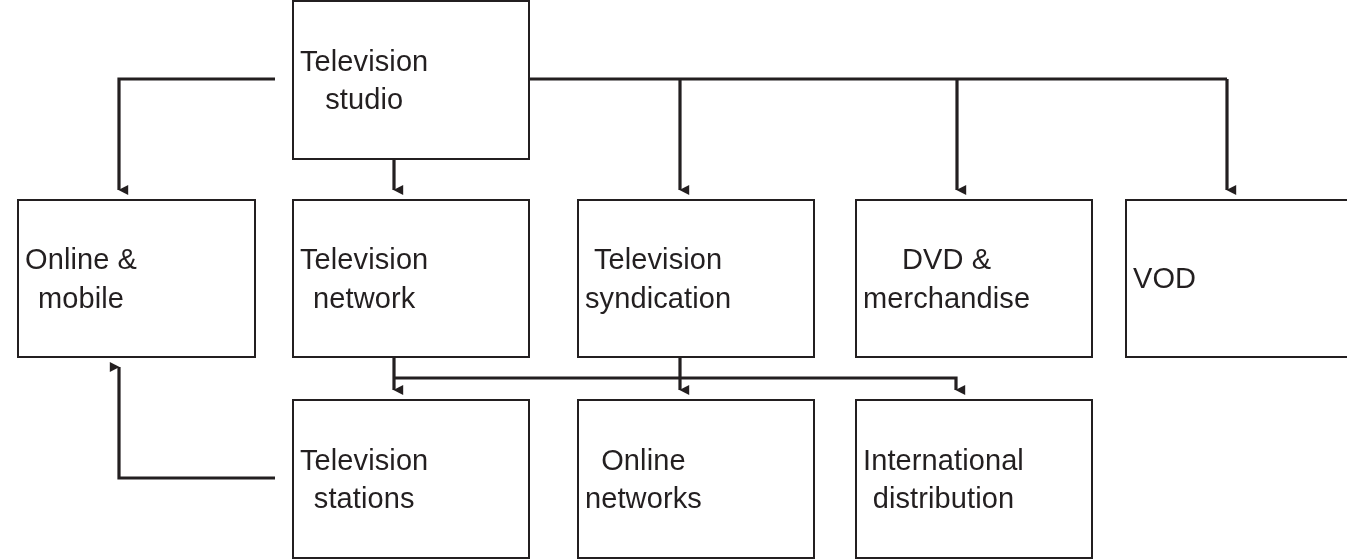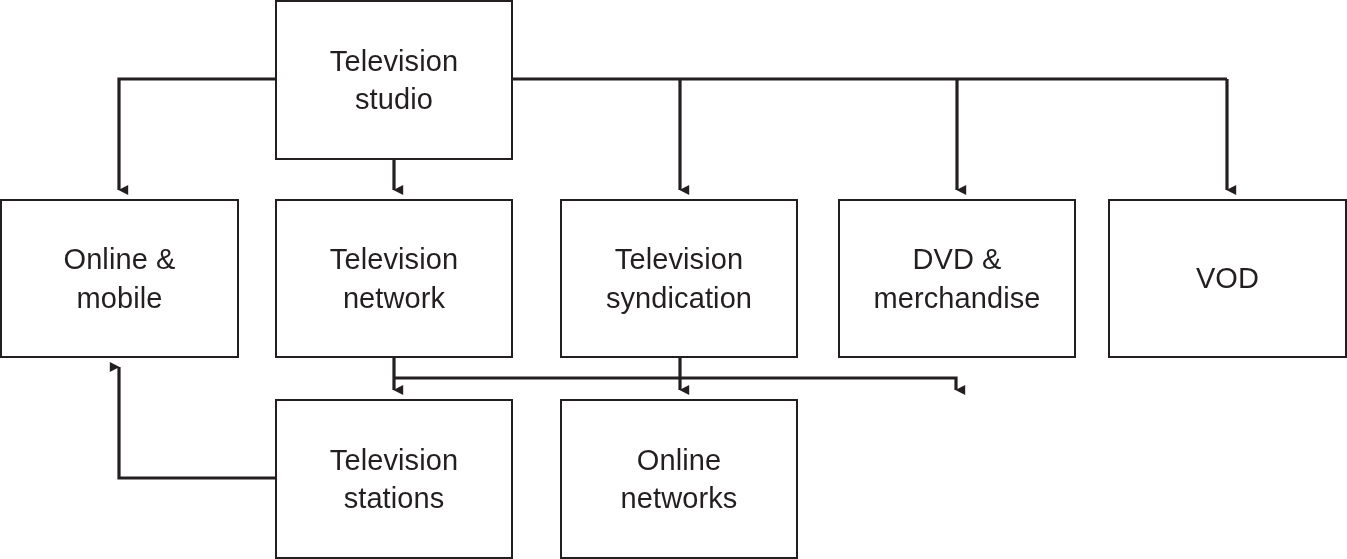--- a/index.html
+++ b/index.html
@@ -24,27 +24,28 @@
     height: 559px;
     pointer-events: none;
   }
   .node {
     position: absolute;
     box-sizing: border-box;
     border: 2px solid #fca5a5;
     background: #ffffff;
     display: flex;
     align-items: center;
-    justify-content: center;
+    justify-content: flex-start;
     text-align: center;
     color: #231f20;
     font-size: 29px;
     line-height: 1.32;
     letter-spacing: 0.1px;
     z-index: 2;
+    margin-left: 17px;
   }
   .node-label {
     display: block;
     white-space: pre-line;
     padding: 0 6px;
   }
 </style>
 </head>
 <body>
 
@@ -108,14 +109,18 @@
     <span class="node-label">VOD</span>
   </div>
   <div class="node" style="left: 275px; top: 399px; width: 238px; height: 160px; border-color: rgb(35, 31, 32);">
     <span class="node-label">Television
 stations</span>
   </div>
   <div class="node" style="left: 560px; top: 399px; width: 238px; height: 160px; border-color: rgb(35, 31, 32);">
     <span class="node-label">Online
 networks</span>
   </div>
+  <div class="node" style="left: 838px; top: 399px; width: 238px; height: 160px; border-color: rgb(35, 31, 32);">
+    <span class="node-label">International
+distribution</span>
+  </div>
 
 </div>
 
 </body></html>

